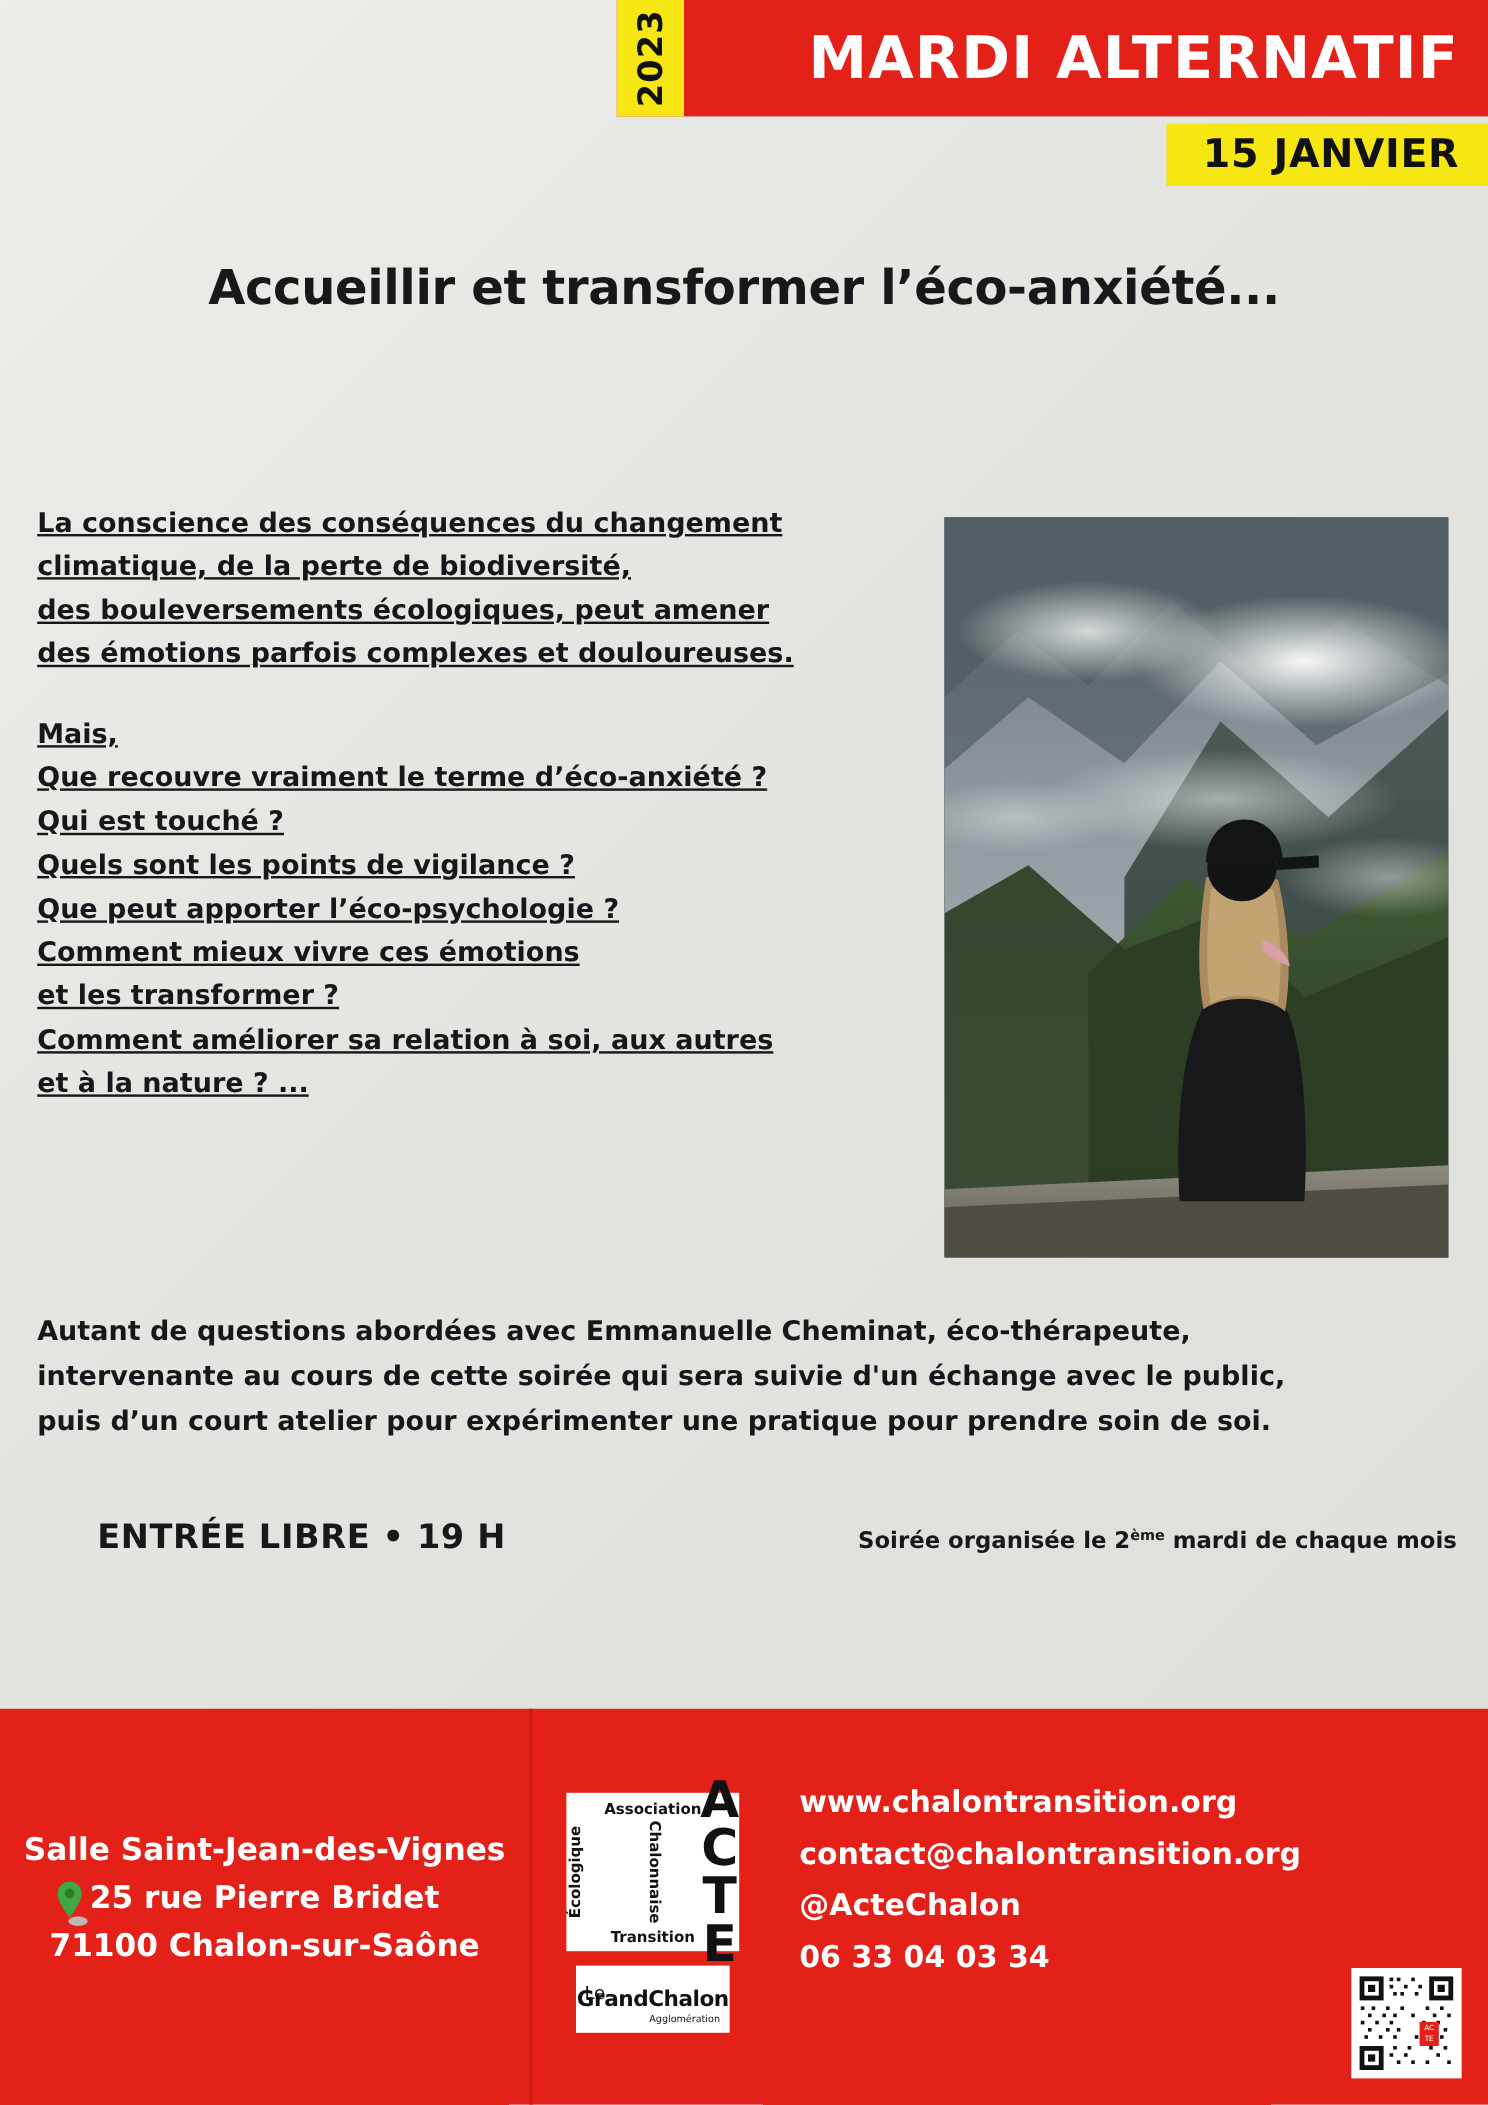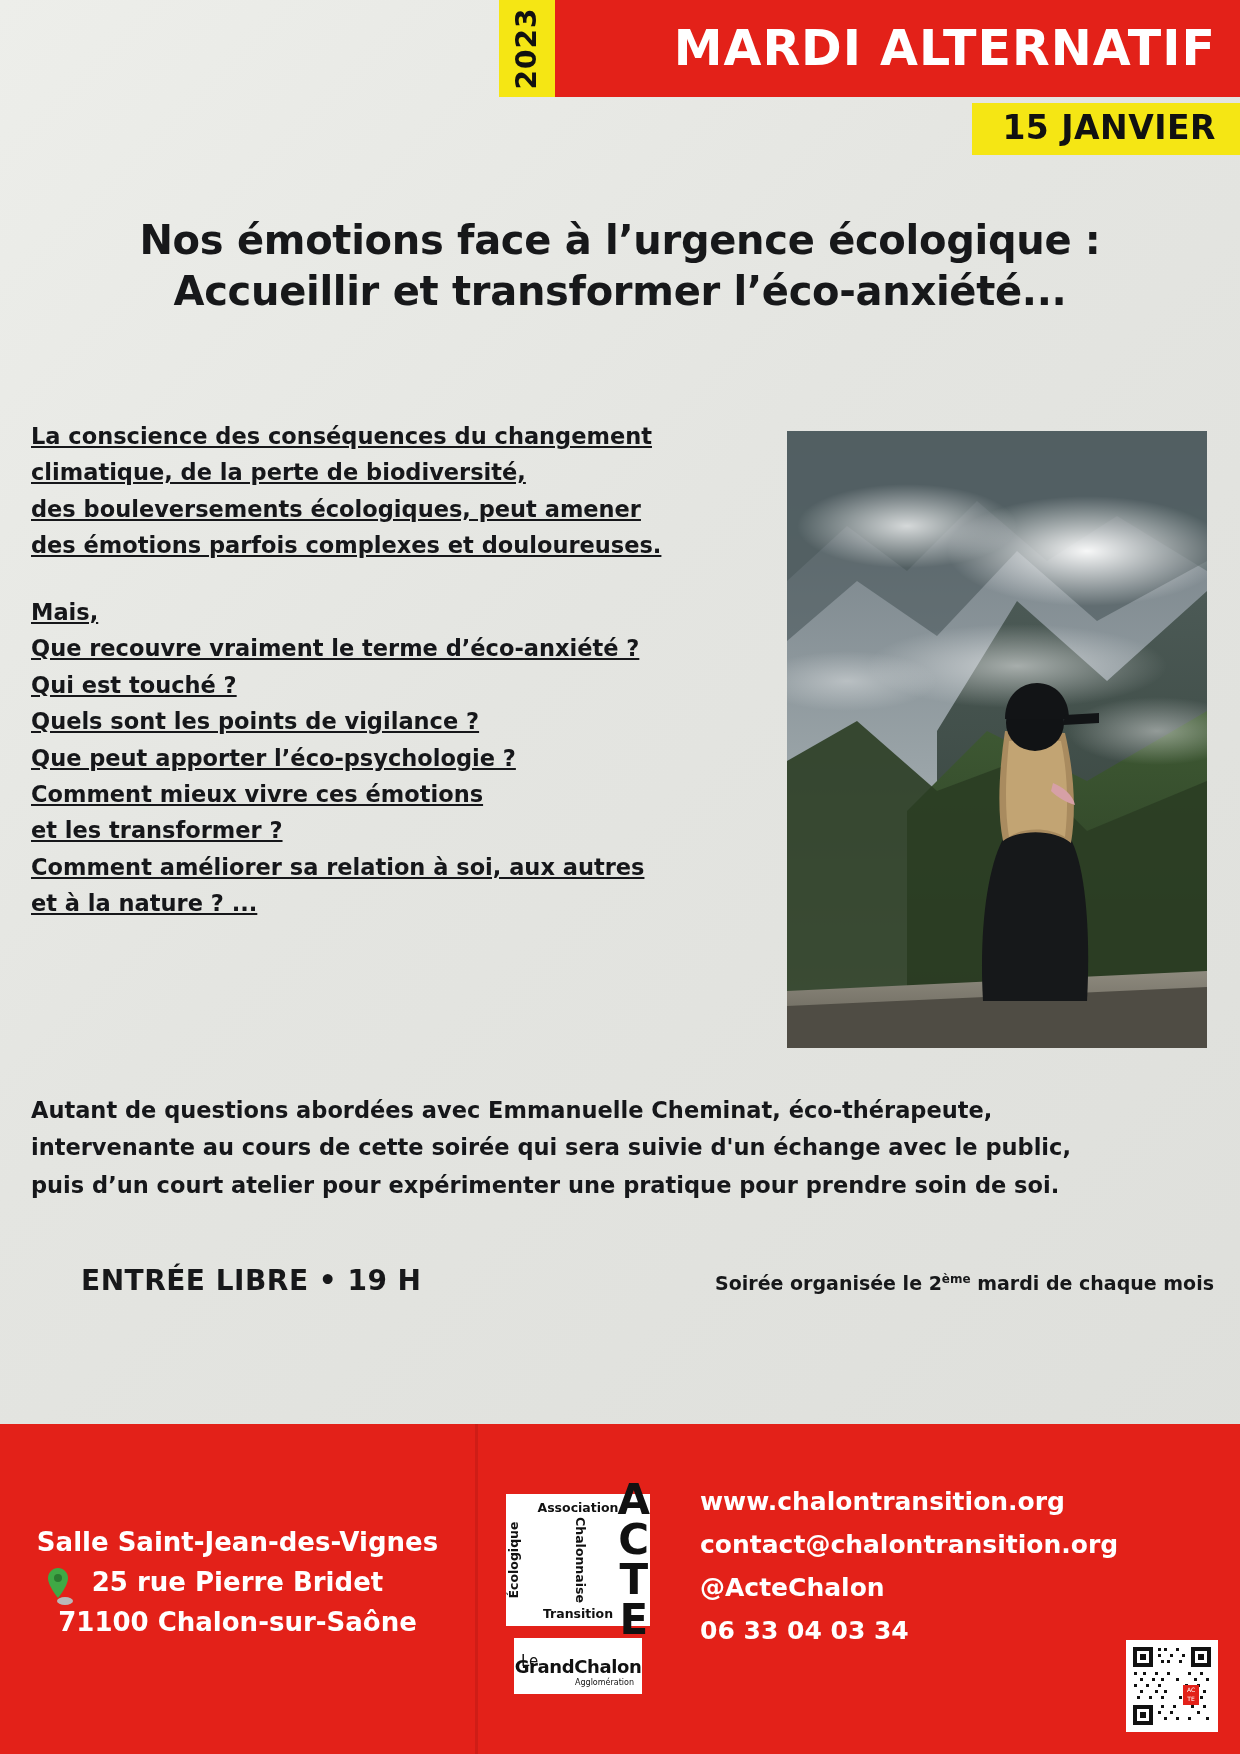--- a/index.html
+++ b/index.html
@@ -15,21 +15,21 @@
   .poster {
     position: absolute;
     inset: 0;
     background: linear-gradient(135deg, #edeeea 0%, #e4e5e1 40%, #dddedA 100%);
   }
 
   
   .header {
     position: absolute;
     top: 0;
-    left: 1px;
+    left: 16px;
     right: 0;
     height: 170px;
     padding-left: 13px;
   }
   .header-red {
     position: absolute;
     top: 0;
     left: 498px;
     right: 0;
     height: 97px;
@@ -179,21 +179,21 @@
   .footer {
     position: absolute;
     left: 0;
     right: 0;
     bottom: 0;
     height: 330px;
     background: #e32119;
     display: flex;
   }
   .footer-left {
-    width: 478px;
+    width: 444px;
     position: relative;
     border-right: 3px solid #cf1d16;
     display: flex;
     flex-direction: column;
     justify-content: center;
     align-items: center;
     padding-bottom: 14px;
   }
   .addr-line {
     color: #ffffff;
@@ -298,21 +298,20 @@
     </div>
     <div class="year-badge">
       <div class="year-text">2023</div>
     </div>
     <div class="date-badge">
       <div class="date-text">15 JANVIER</div>
     </div>
   </div>
 
   <div class="main-title">
-    <div class="line">Nos émotions face à l’urgence écologique :</div>
     <div class="line">Accueillir et transformer l’éco-anxiété...</div>
   </div>
 
   <div class="body-area">
 
     <div class="left-col">
       <div class="para">
         <span class="ln">La conscience des conséquences du changement</span>
         <span class="ln">climatique, de la perte de biodiversité,</span>
         <span class="ln">des bouleversements écologiques, peut amener</span>

